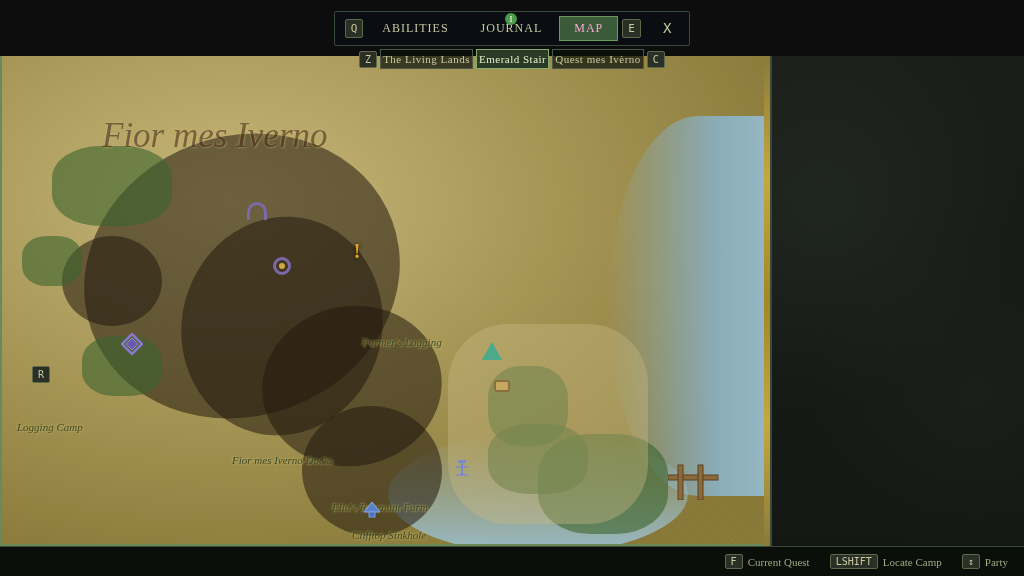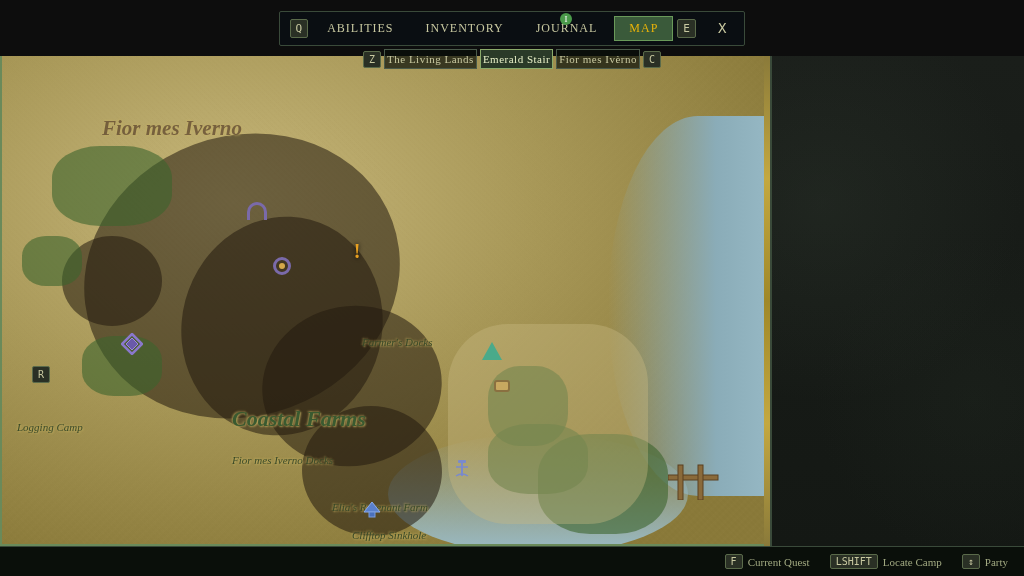--- a/index.html
+++ b/index.html
@@ -62,21 +62,21 @@
       letter-spacing: 1px;
       padding: 4px 14px;
       cursor: pointer;
       border: 1px solid transparent;
       text-transform: uppercase;
     }
 
     .nav-tab.active {
       background: #3a5a3a;
       border: 1px solid #6a9a5a;
-      color: #eab308;
+      color: #f9a8d4;
     }
 
     .nav-tab.journal-tab {
       position: relative;
     }
 
     .nav-tab-badge {
       position: absolute;
       top: -4px;
       left: 50%;
@@ -218,22 +218,22 @@
       font-weight: bold;
       color: #3a5a30;
     }
 
     .map-label-small {
       font-size: 11px;
       color: #3a4a28;
     }
 
     .map-label-region {
-      font-size: 21px;
-      font-weight: bold;
+      font-size: 35px;
+      font-weight: normal;
       color: #4a3020;
       opacity: 0.6;
     }
 
     
     .map-marker {
       position: absolute;
       transform: translate(-50%, -50%);
     }
 
@@ -369,37 +369,36 @@
   </style>
 </head>
 <body>
 
 <div class="game-frame">
 
   <div class="top-nav">
     <div class="nav-inner">
       <span class="nav-key">Q</span>
       <div class="nav-tab">ABILITIES</div>
-      <div class="nav-tab">INVENTORY</div>
       <div class="nav-tab journal-tab">
         <span class="nav-tab-badge">i</span>
         <span>JOURNAL</span>
       </div>
       <div class="nav-tab active">MAP</div>
       <span class="nav-key">E</span>
       <span class="nav-close">X</span>
     </div>
   </div>
 
   <div class="sub-nav">
     <div class="sub-nav-inner">
       <span class="sub-key">Z</span>
       <div class="sub-tab">The Living Lands</div>
       <div class="sub-tab active">Emerald Stair</div>
-      <div class="sub-tab">Fior mes Ivèrno</div>
+      <div class="sub-tab">Quest mes Ivèrno</div>
       <span class="sub-key">C</span>
     </div>
   </div>
 
   <div class="map-area">
     <div class="map-bg">
       <div class="map-texture"></div>
 
       <div class="map-sea sea-right"></div>
       <div class="map-sea sea-bottom"></div>
@@ -414,22 +413,21 @@
       <div class="veg-area" style="width:80px;height:60px;top:280px;left:80px;"></div>
       <div class="veg-area" style="width:60px;height:50px;top:180px;left:20px;"></div>
       <div class="veg-area" style="width:100px;height:70px;bottom:50px;right:180px;"></div>
       <div class="veg-area" style="width:130px;height:100px;bottom:10px;right:100px;"></div>
       <div class="veg-area" style="width:80px;height:80px;top:310px;right:200px;"></div>
 
       <div class="coast-area" style="width:200px;height:200px;bottom:20px;right:120px;"></div>
 
       <div class="map-label map-label-region" style="top:60px;left:100px;">Fior mes Iverno</div>
 
-      <div class="map-label map-label-large" style="top:350px;left:230px;">Coastal Farms</div>
-      <div class="map-label map-label-small" style="top:280px;left:360px;">Farmer's Docks</div>
+      <div class="map-label map-label-small" style="top:280px;left:360px;">Farmer's Logging</div>
       <div class="map-label map-label-small" style="top:398px;left:230px;">Fior mes Iverno Docks</div>
       <div class="map-label map-label-small" style="top:445px;left:330px;">Elia's Revenant Farm</div>
       <div class="map-label map-label-small" style="top:473px;left:350px;">Clifftop Sinkhole</div>
       <div class="map-label map-label-small" style="top:365px;left:15px;">Logging Camp</div>
 
       <div class="map-marker" style="left:255px;top:155px;">
         <div style="width:20px;height:18px;border:3px solid #7a6aaa;border-radius:10px 10px 0 0;border-bottom:none;"></div>
       </div>
 
       <div class="map-marker" style="left:280px;top:210px;">

